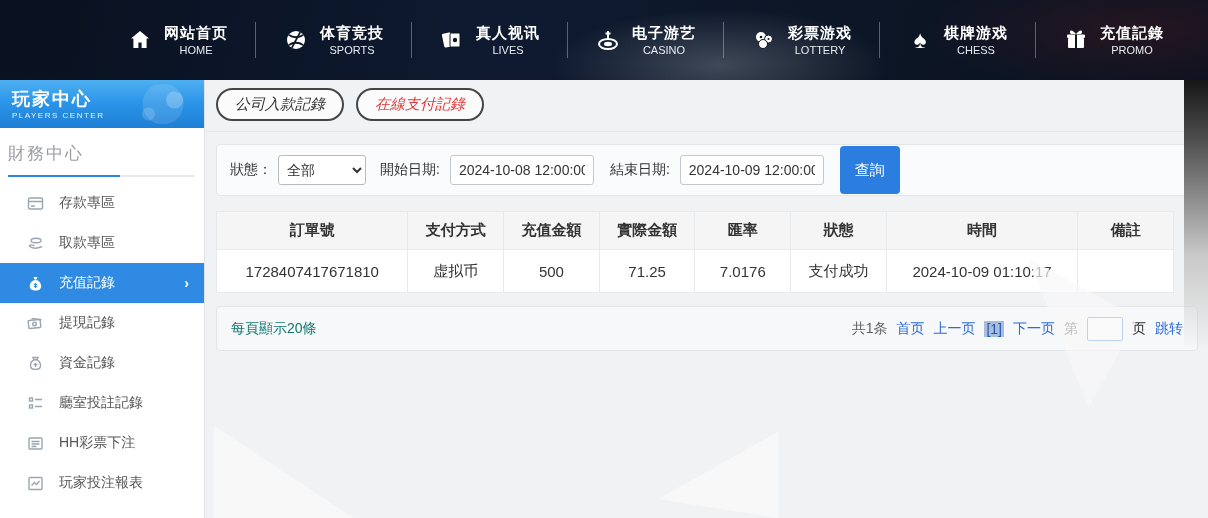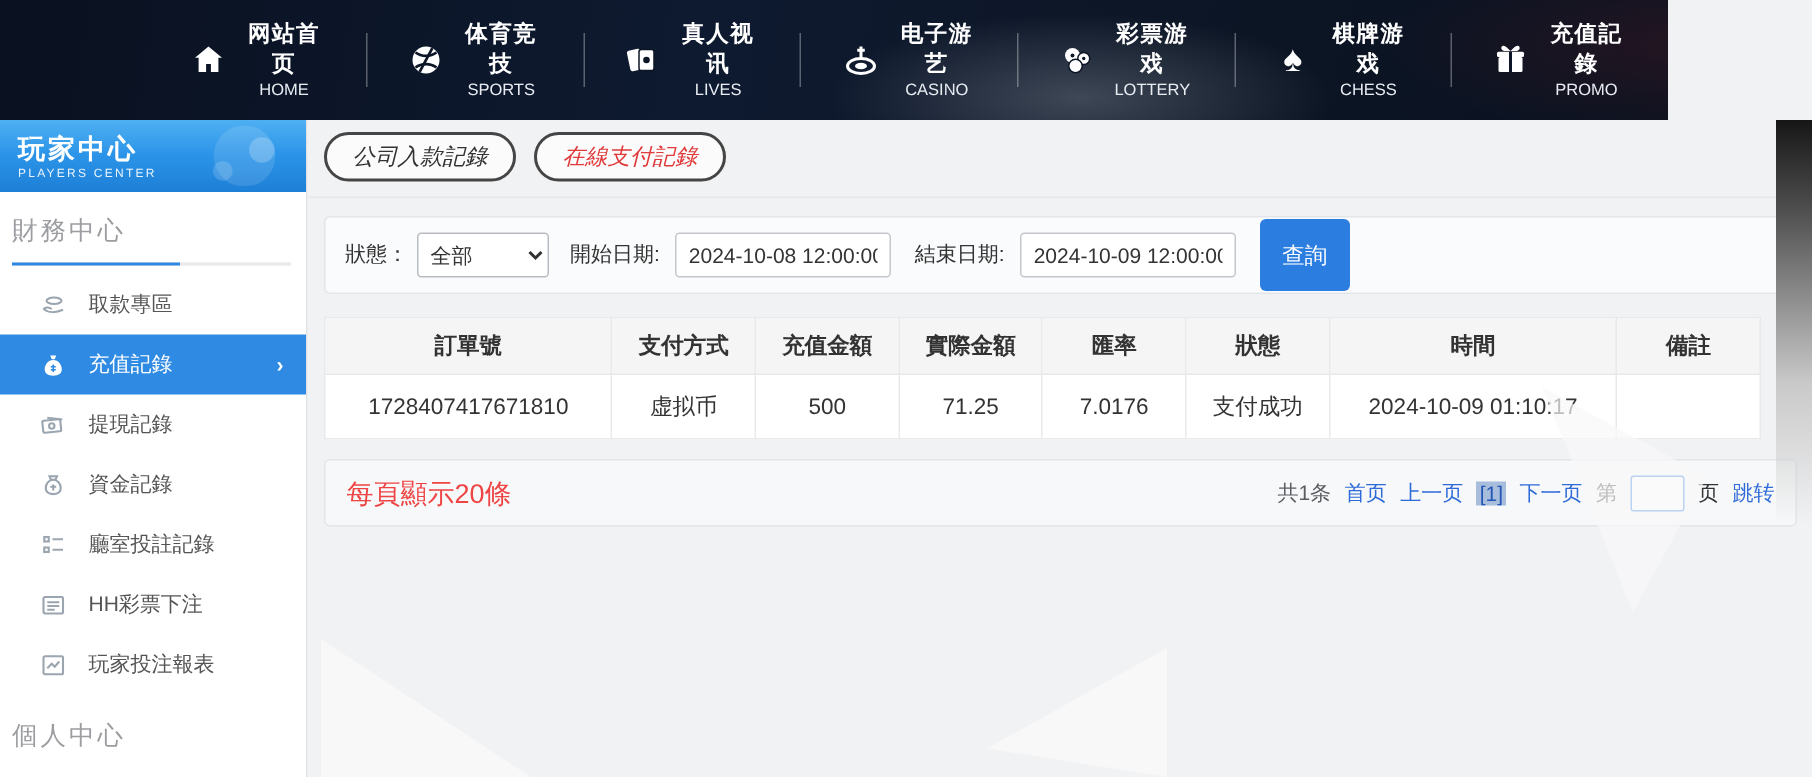--- a/index.html
+++ b/index.html
@@ -4,21 +4,21 @@
 <style>
   * { box-sizing: border-box; margin: 0; padding: 0; }
   html,body { width:1208px; height:518px; overflow:hidden; }
   body {
     font-family: "Liberation Sans", "DejaVu Sans", sans-serif;
     background:#f1f2f4; position:relative; color:#333;
   }
 
   
   .topnav {
-    position:absolute; top:0; left:0; width:1112px; height:80px;
+    position:absolute; top:0; left:0; width:1208px; height:80px;
     background:
       radial-gradient(240px 80px at 720px 65px, rgba(165,175,185,.32), transparent 70%),
       radial-gradient(300px 90px at 1140px 30px, rgba(70,25,35,.45), transparent 72%),
       linear-gradient(100deg, #0a1120 0%, #0e1a30 42%, #0d1626 68%, #0a1220 100%);
     display:flex; align-items:center; padding-left:100px;
   }
   .nav-item { display:flex; align-items:center; gap:11px; padding:0 27px; cursor:pointer; }
   .nav-icon { width:26px; height:26px; display:flex; align-items:center; justify-content:center; color:#fff; }
   .nav-icon svg { display:block; }
   .nav-txt { text-align:center; }
@@ -108,21 +108,21 @@
   }
   .data-table td {
     border:1px solid #e8e9eb; height:43px; font-size:15px; color:#333; text-align:center; background:#fff;
   }
 
   .pager-box {
     margin:13px 10px 0 10px; height:45px; background:#f7f8f9;
     border:1px solid #e2e5e9; border-radius:4px;
     display:flex; align-items:center; justify-content:space-between; padding:0 14px;
   }
-  .pager-left { color:#ef4444; font-size:18px;text-align:center; }
+  .pager-left { color:#0f766e; font-size:14px;text-align:center; }
   .pager-right { display:flex; align-items:center; gap:9px; font-size:14px; }
   .pg-total { color:#5a5d62; }
   .pg-link { color:#2f6bd8; cursor:pointer; text-decoration:none; }
   .pg-current { background:#a8bddb; color:#2456b8; padding:0 2px; }
   .pg-plain { color:#333; }
   .pg-input {
     width:36px; height:24px; border:1px solid #2b7de0; border-radius:2px;
     background:#fff; font-size:13px; text-align:center; font-family:inherit;
   }
 </style>
@@ -238,20 +238,29 @@
     <div class="side-title">玩家中心</div>
     <div class="side-sub">PLAYERS  CENTER</div>
   </div>
 
   <div class="side-section">
     <div class="side-section-title">財務中心</div>
     <div class="side-underline"></div>
   </div>
 
   <div class="menu">
+    <div class="menu-item">
+      <span class="mi-icon">
+        <svg width="17" height="17" viewBox="0 0 17 17" fill="none" stroke="currentColor" stroke-width="1.4">
+            <rect x="1.5" y="3" width="14" height="11" rx="1.5"></rect>
+            <path d="M1.5 6.5h14M4 11h4"></path>
+          </svg>
+      </span>
+      <span>存款專區</span>
+    </div>
 
     <div class="menu-item">
       <span class="mi-icon">
         <svg width="17" height="17" viewBox="0 0 17 17" fill="none" stroke="currentColor" stroke-width="1.4">
             <ellipse cx="9" cy="5.5" rx="5" ry="2.2"></ellipse>
             <path d="M2 11c3 2.5 8 2.8 13 .5M2 11c1.5-1.5 4-1 5.5 0"></path>
           </svg>
       </span>
       <span>取款專區</span>
     </div>

